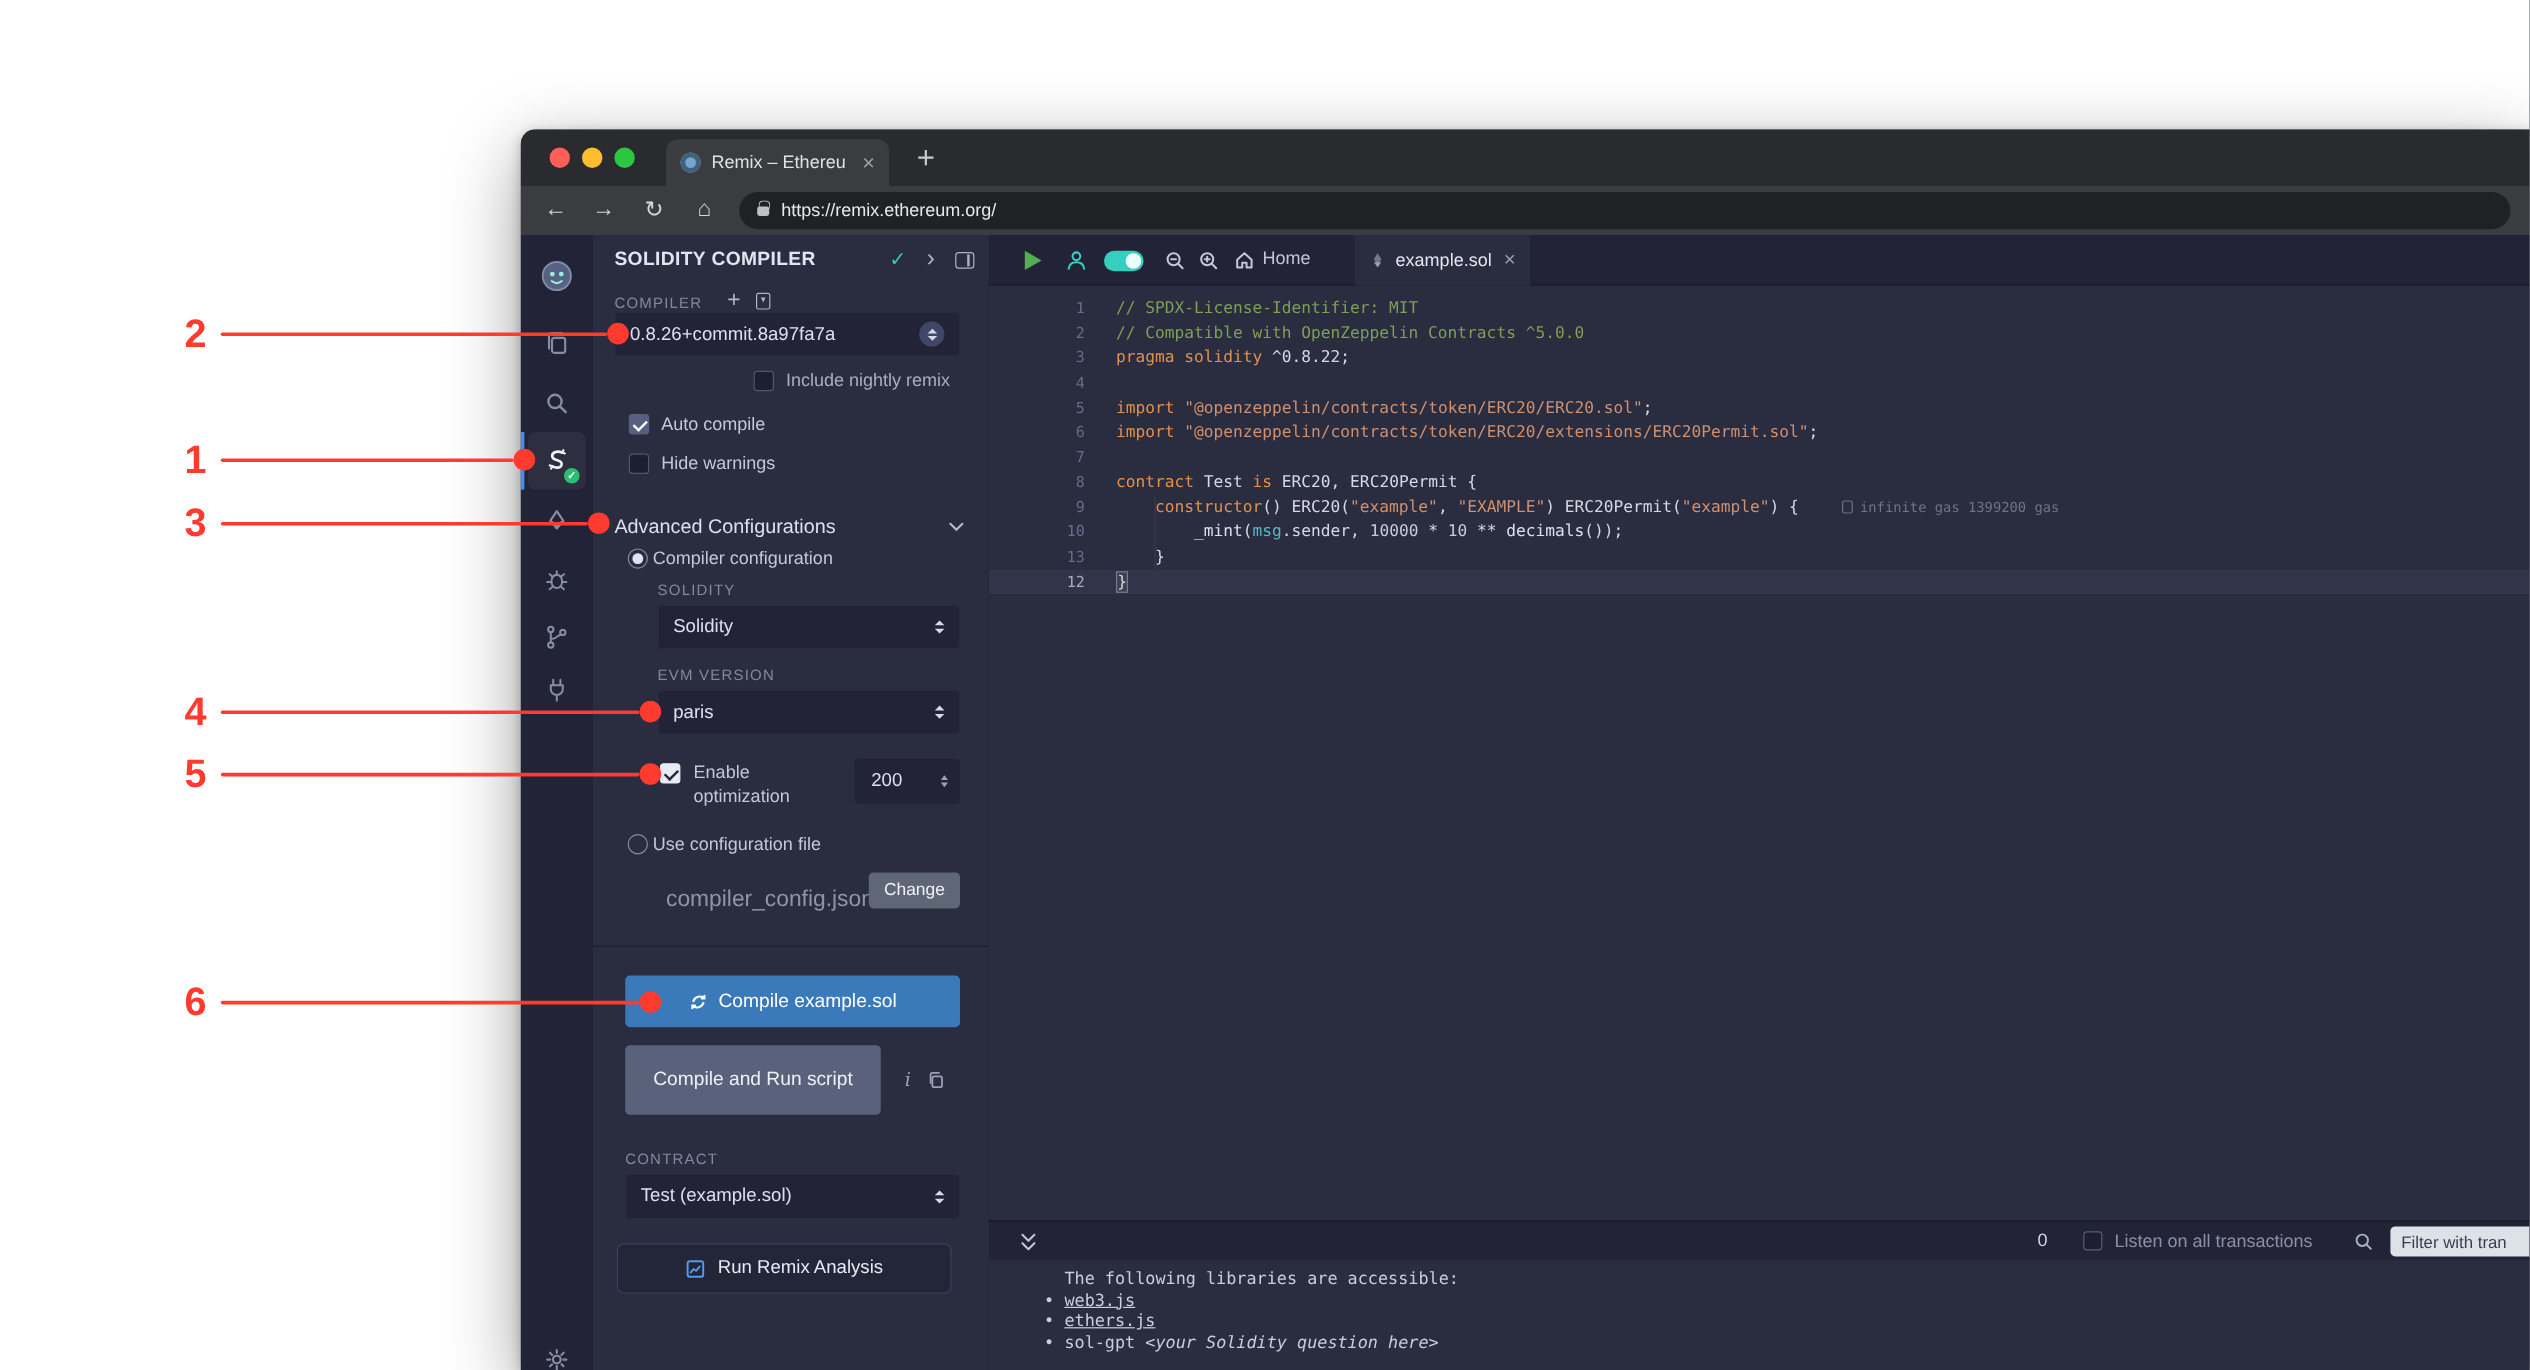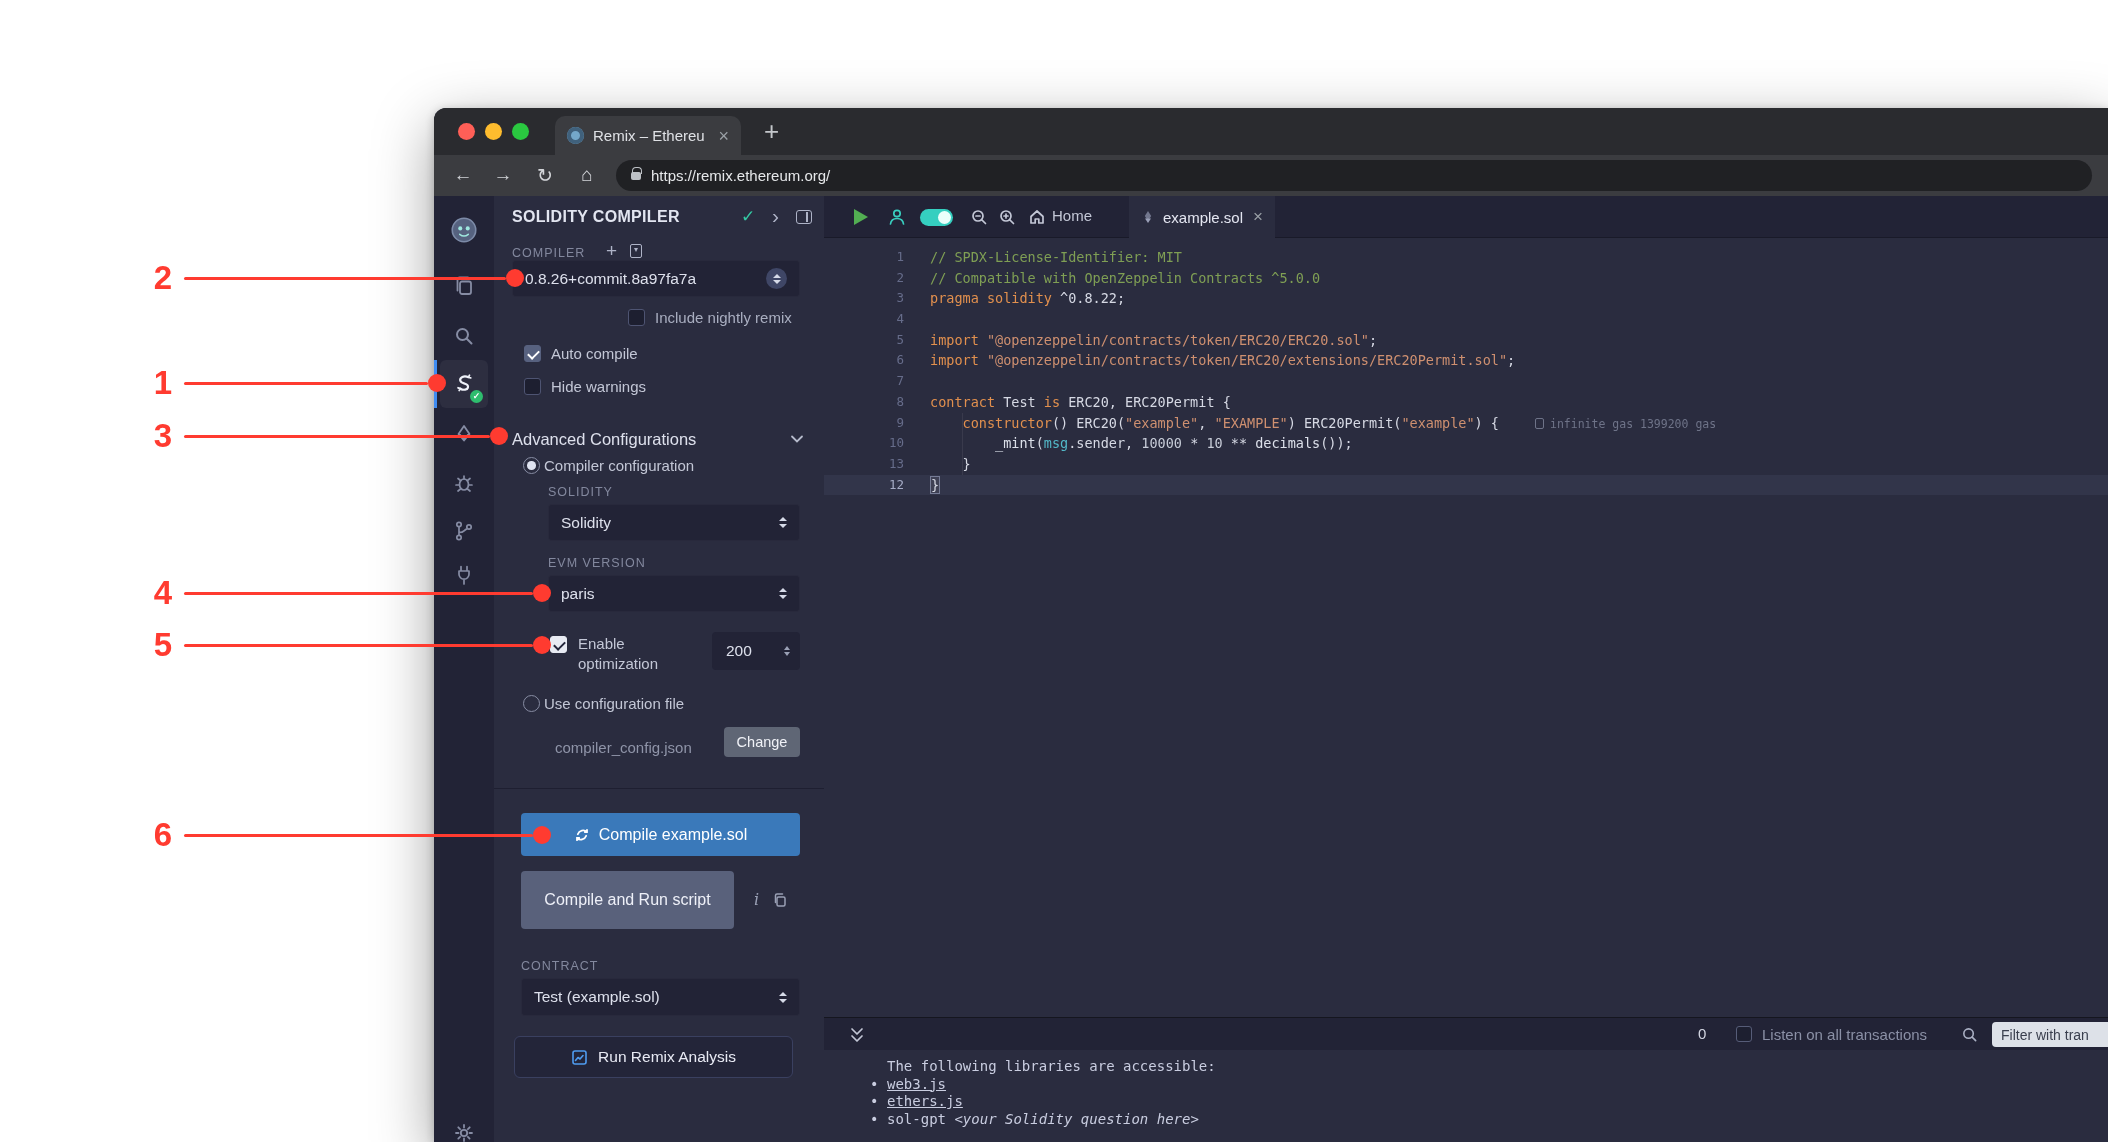--- a/index.html
+++ b/index.html
@@ -80,21 +80,21 @@
   .change-btn{position:absolute;background:#5f6675;border-radius:4px;color:#f0f2f7;font-size:14.5px;
           display:flex;align-items:center;justify-content:center}
   .divider{position:absolute;left:0;right:0;height:1px;background:#1e1f31}
   .btn-primary{position:absolute;background:#3a79ba;border-radius:4px;color:#fff;font-size:16px;
           display:flex;align-items:center;justify-content:center;gap:9px}
   .btn-slate{position:absolute;background:#59617b;border-radius:4px;color:#eef0f8;font-size:16px;line-height:1.3;
           display:flex;align-items:center;justify-content:center;text-align:center;padding:0 18px}
   .btn-dark{position:absolute;background:#232539;border:1px solid #3a4060;border-radius:6px;color:#e8eaf4;font-size:15.5px;
           display:flex;align-items:center;justify-content:center;gap:10px}
   .info-i{position:absolute;font-family:"DejaVu Serif",serif;font-style:italic;font-size:16px;color:#9aa0b5}
-  .file-link{position:absolute;color:#8f94a8;font-size:15px}
+  .file-link{position:absolute;color:#8f94a8;font-size:19px}
 
   
   .main{position:absolute;left:390px;top:88px;right:0;bottom:0;background:#2a2c3f}
   .ed-toolbar{position:absolute;left:0;top:0;right:0;height:42px;background:#222336;border-bottom:1px solid #191a29}
   .play{position:absolute;left:30px;top:13px;width:0;height:0;border-left:14px solid #52ae52;border-top:8px solid transparent;border-bottom:8px solid transparent}
   .tb-ic{position:absolute;display:flex;align-items:center;justify-content:center;color:#c3c7d6}
   .toggle{position:absolute;left:96px;top:13px;width:33px;height:17px;border-radius:9px;background:#35cfc0}
   .toggle::after{content:"";position:absolute;right:2px;top:2px;width:13px;height:13px;border-radius:50%;background:#eafffb}
   .home-lbl{position:absolute;left:228px;top:11px;font-size:15px;color:#c3c7d6}
   .ed-tab{position:absolute;left:305px;top:0;width:146px;height:42px;background:#2a2c3f;display:flex;align-items:center;gap:8px;padding:0 12px}

